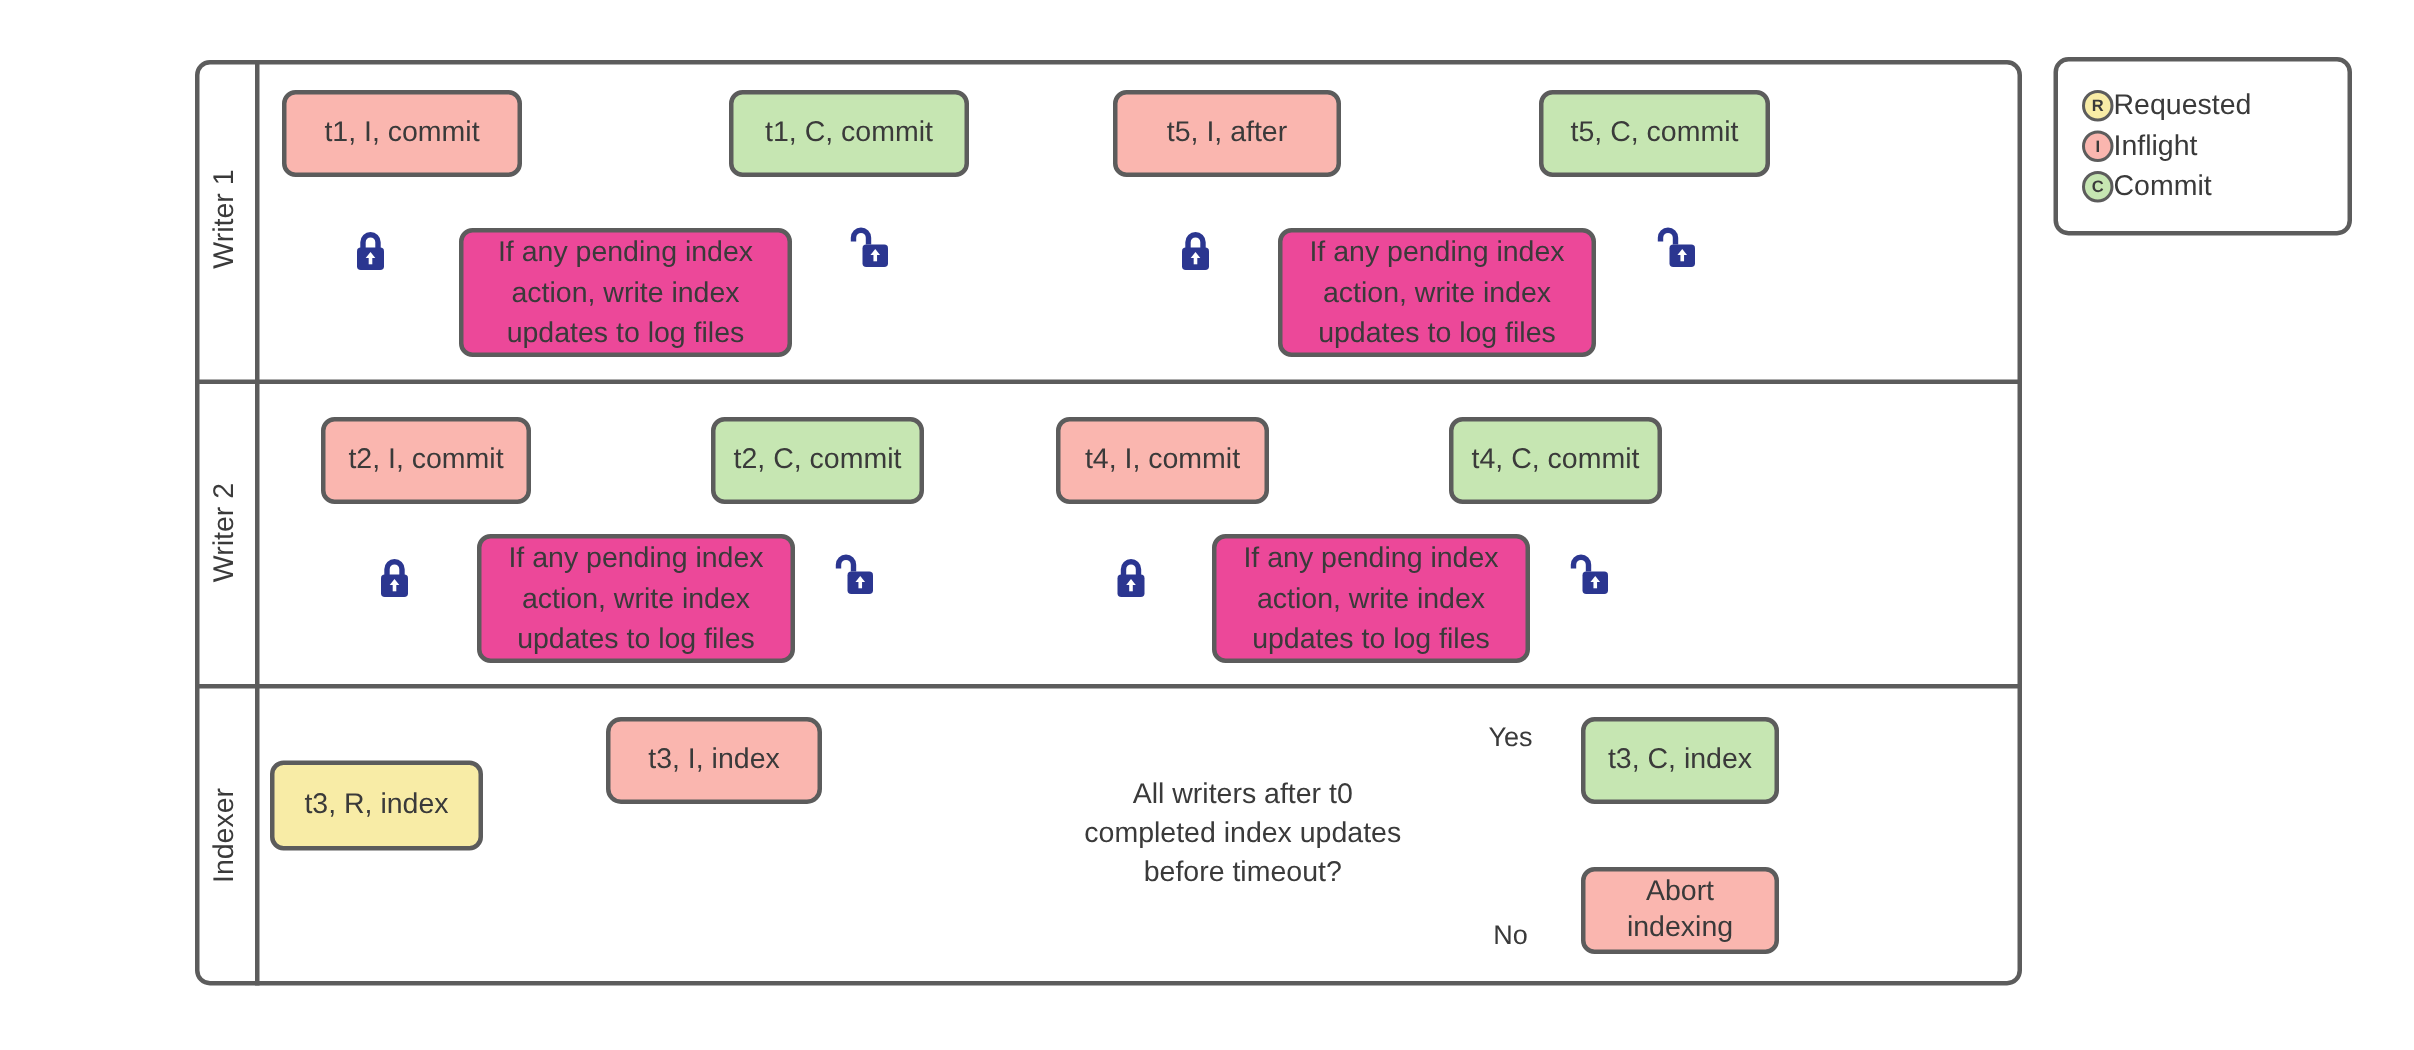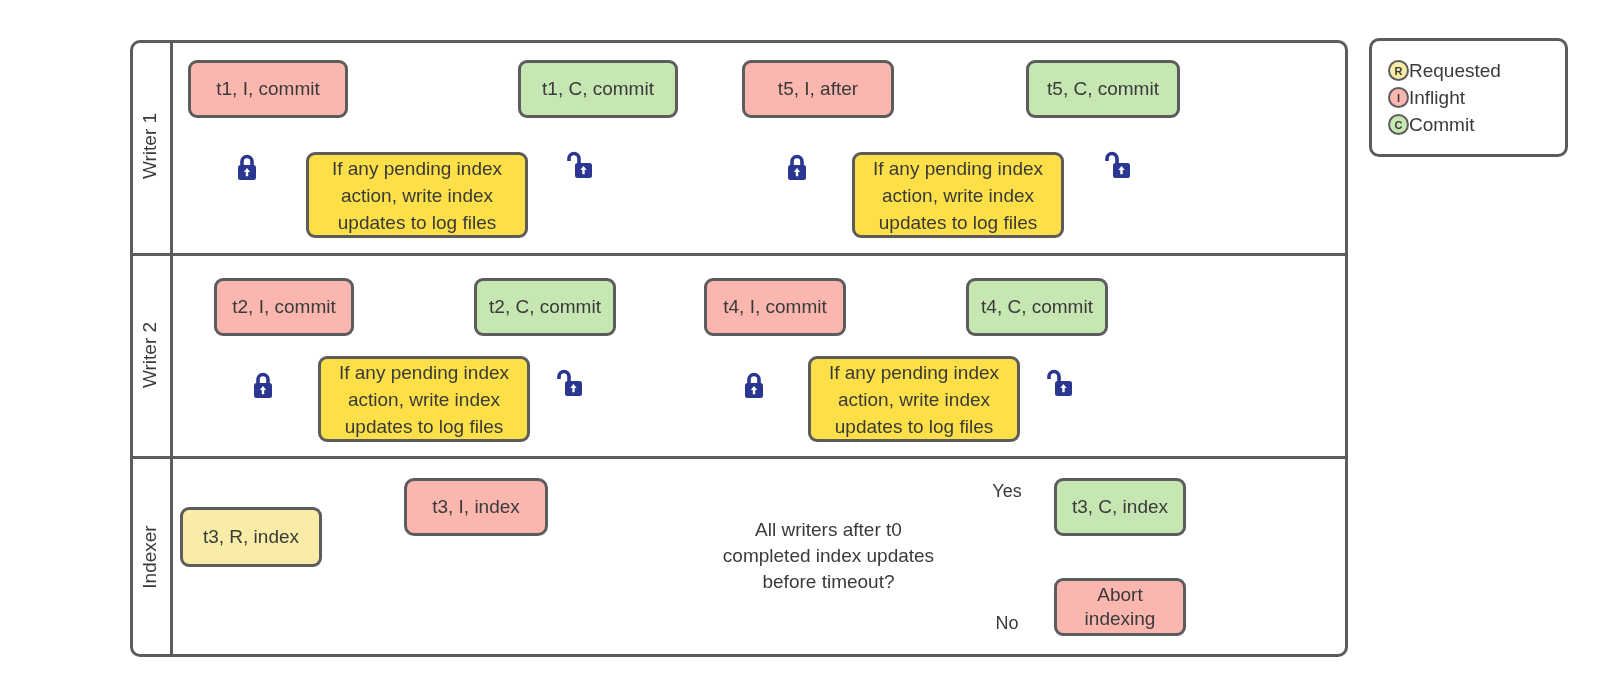--- a/index.html
+++ b/index.html
@@ -16,21 +16,21 @@
   .lane-divider.d1{top:253px;} .lane-divider.d2{top:456px;}
   .lane-label{position:absolute;font-size:19px;color:#3a3a3a;white-space:nowrap;
     transform:translate(-50%,-50%) rotate(-90deg);}
   
   .node{position:absolute;box-sizing:border-box;border:3px solid #5c5c5c;border-radius:9px;
     display:flex;align-items:center;justify-content:center;text-align:center;
     font-size:19px;line-height:24px;padding:2px 6px;}
   .fill-inflight{background:#FAB6AF;}
   .fill-commit{background:#C6E6B2;}
   .fill-requested{background:#F8ECA6;}
-  .fill-process{background:#fde047;}
+  .fill-process{background:#ec4899;}
   .process{font-size:19px;line-height:27px;padding:4px 10px;}
   
   .decision-text{position:absolute;left:721px;top:470px;width:215px;height:172px;
     display:flex;align-items:center;justify-content:center;text-align:center;
     font-size:19px;line-height:26px;}
   .branch-label{position:absolute;font-size:18px;width:44px;text-align:center;}
   
   .legend{position:absolute;left:1369px;top:38px;width:199px;height:119px;
     box-sizing:border-box;border:3px solid #5c5c5c;border-radius:10px;background:#fff;
     display:flex;flex-direction:column;justify-content:center;gap:5px;padding:8px 14px 8px 16px;}
@@ -74,21 +74,21 @@
   <div class="pool-header-divider"></div>
   <div class="lane-divider d1"></div>
   <div class="lane-divider d2"></div>
 
   <div class="lane-label" style="left:150px;top:146px;">Writer 1</div>
   <div class="lane-label" style="left:150px;top:355px;">Writer 2</div>
   <div class="lane-label" style="left:150px;top:557px;">Indexer</div>
 
   <div class="node fill-inflight" style="left:188px;top:60px;width:160px;height:58px;">t1, I, commit</div>
   <div class="node fill-process process" style="left:306px;top:152px;width:222px;height:86px;">If any pending index action, write index updates to log files</div>
-  <div class="node fill-commit" style="left:486px;top:60px;width:160px;height:58px;margin-left:32px;">t1, C, commit</div>
+  <div class="node fill-commit" style="left:486px;top:60px;width:160px;height:58px;">t1, C, commit</div>
   <div class="node fill-inflight" style="left:742px;top:60px;width:152px;height:58px;">t5, I, after</div>
   <div class="node fill-process process" style="left:852px;top:152px;width:212px;height:86px;">If any pending index action, write index updates to log files</div>
   <div class="node fill-commit" style="left:1026px;top:60px;width:154px;height:58px;">t5, C, commit</div>
 
   <div class="node fill-inflight" style="left:214px;top:278px;width:140px;height:58px;">t2, I, commit</div>
   <div class="node fill-process process" style="left:318px;top:356px;width:212px;height:86px;">If any pending index action, write index updates to log files</div>
   <div class="node fill-commit" style="left:474px;top:278px;width:142px;height:58px;">t2, C, commit</div>
   <div class="node fill-inflight" style="left:704px;top:278px;width:142px;height:58px;">t4, I, commit</div>
   <div class="node fill-process process" style="left:808px;top:356px;width:212px;height:86px;">If any pending index action, write index updates to log files</div>
   <div class="node fill-commit" style="left:966px;top:278px;width:142px;height:58px;">t4, C, commit</div>

